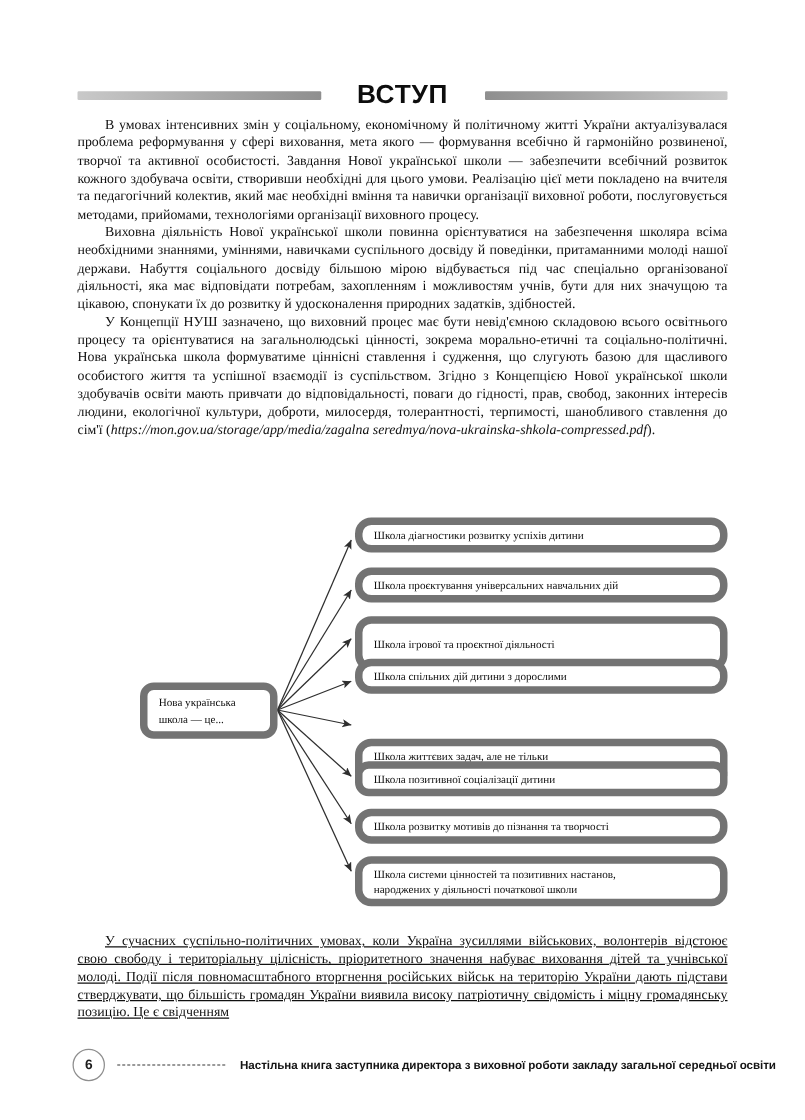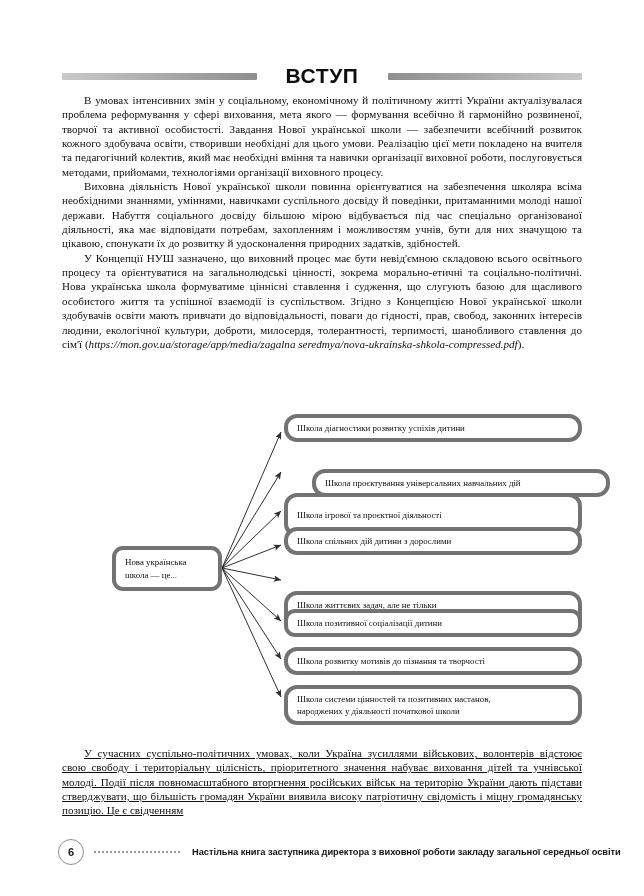--- a/index.html
+++ b/index.html
@@ -94,21 +94,21 @@
   }
   .diagram svg {
     position: absolute;
     left: 0; top: 0;
     width: 520px;
     height: 322px;
     overflow: visible;
   }
   .node {
     position: absolute;
-    border: 4px solid #737373;
+    border: 6px solid #737373;
     border-radius: 13px;
     background: #ffffff;
     font-size: 8.9px;
     line-height: 12.2px;
     color: #0f0f0f;
     padding: 4px 9px;
     display: flex;
     flex-direction: column;
     justify-content: center;
     font-family: "Liberation Serif", "DejaVu Serif", serif;
@@ -210,21 +210,21 @@
     </svg>
 
     <div class="node node-center">
       <span class="line">Нова українська</span>
       <span class="line">школа — це...</span>
     </div>
 
     <div class="node leaf" style="top:0px;height:28px;">
       <span class="line">Школа діагностики розвитку успіхів дитини</span>
     </div>
-    <div class="node leaf" style="top:55px;height:28px;margin-left:28px;">
+    <div class="node leaf" style="top:40px;height:28px;">
       <span class="line">Школа проєктування універсальних навчальних дій</span>
     </div>
     <div class="node leaf" style="top:79px;height:44px;">
       <span class="line">Школа ігрової та проєктної діяльності</span>
     </div>
     <div class="node leaf" style="top:113px;height:28px;">
       <span class="line">Школа спільних дій дитини з дорослими</span>
     </div>
     <div class="node leaf" style="top:149px;height:40px;margin-top:28px;">
       <span class="line">Школа життєвих задач, але не тільки</span>

